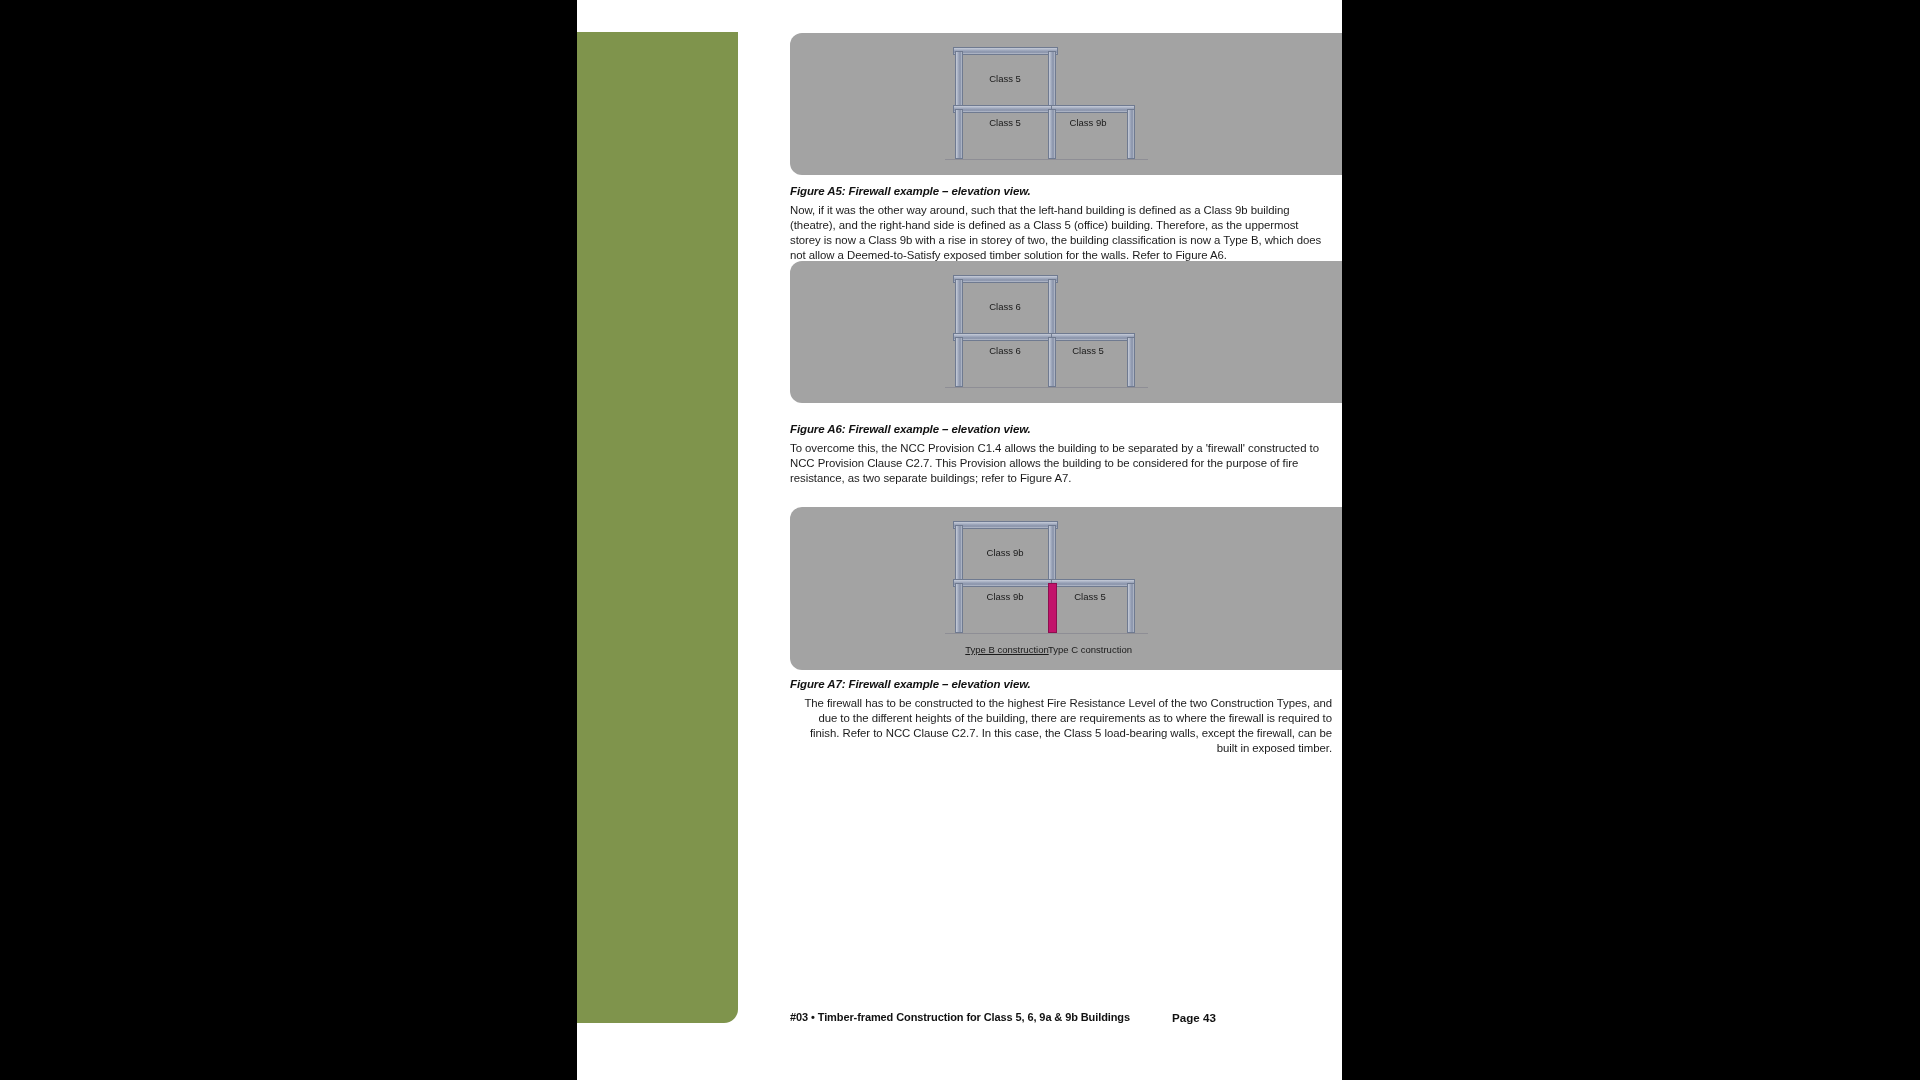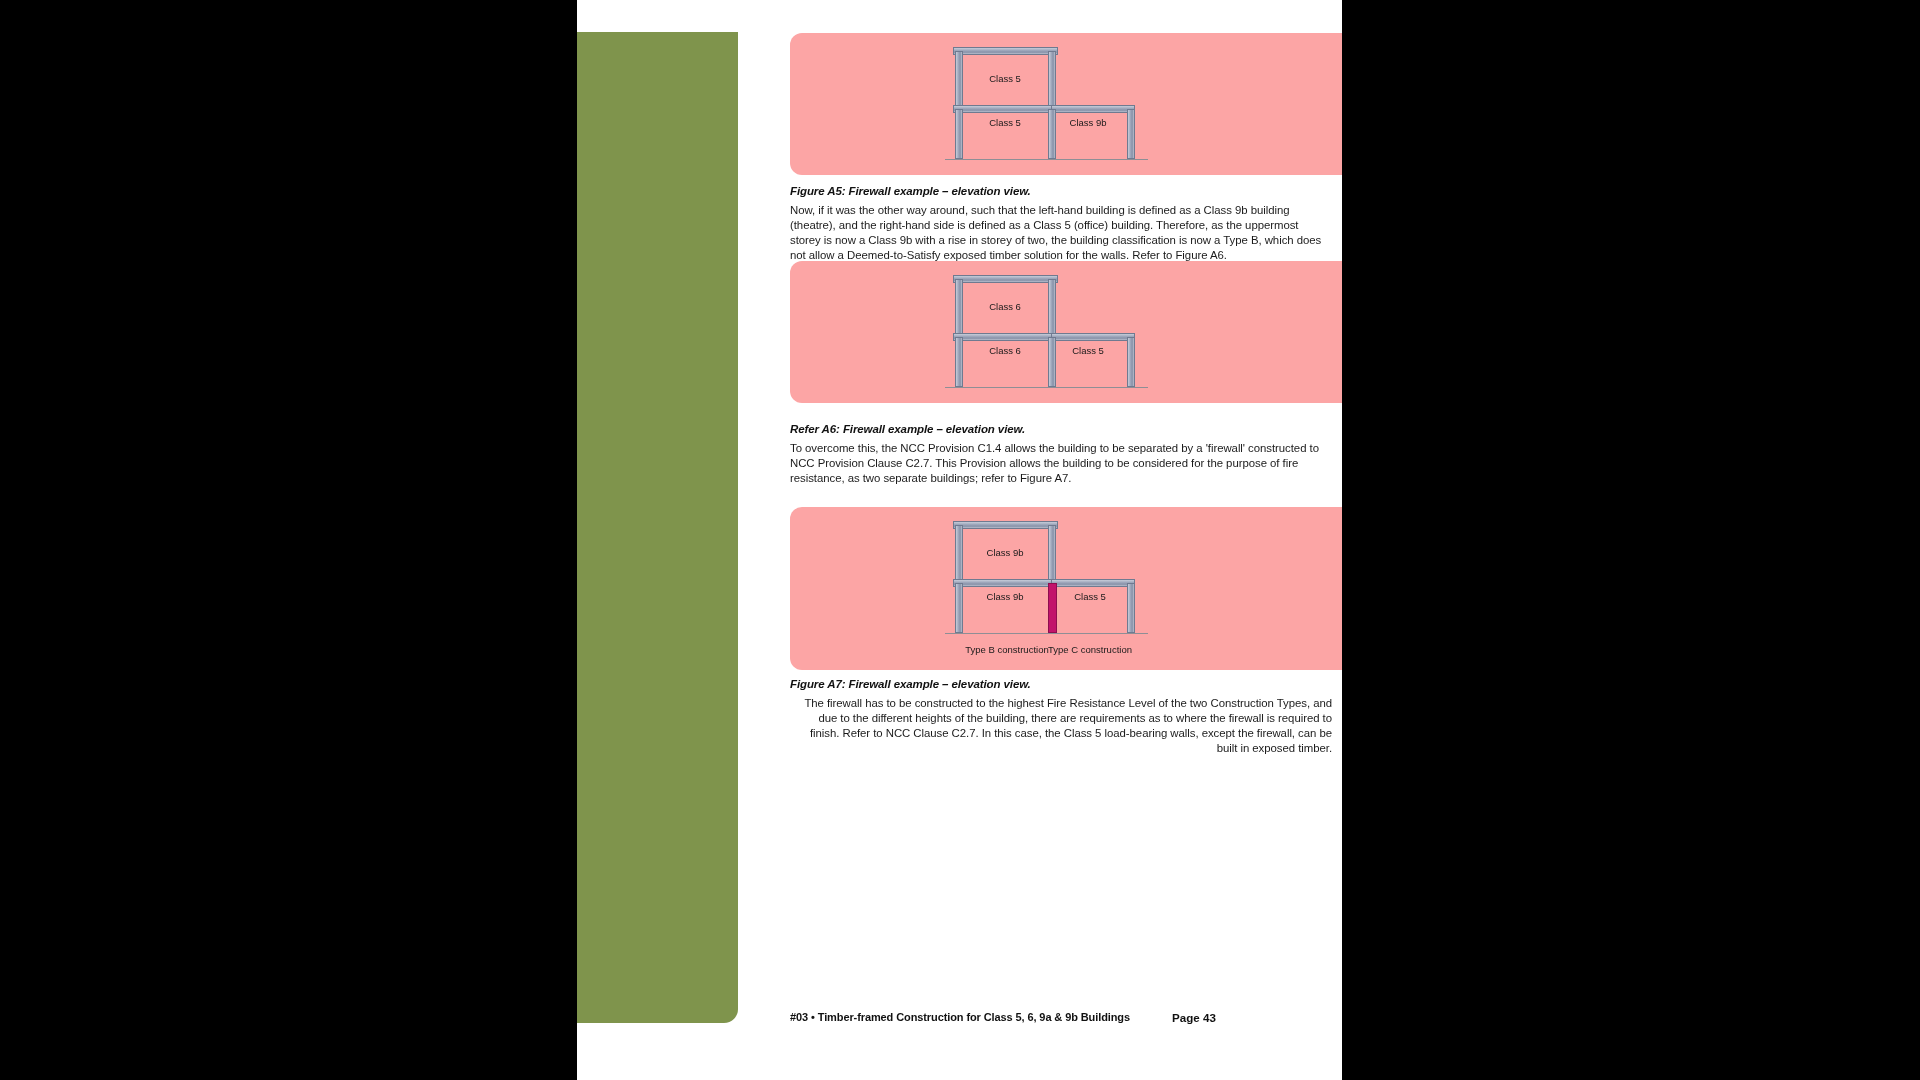--- a/index.html
+++ b/index.html
@@ -35,21 +35,21 @@
     position: absolute;
     left: 213px; top: 0px;
     width: 552px; height: 1080px;
   }
 
   
   .figure-panel {
     position: absolute;
     left: 0px;
     width: 552px;
-    background: #fca5a5;
+    background: #a3a3a3;
     border-top-left-radius: 12px;
     border-bottom-left-radius: 12px;
     overflow: hidden;
   }
   .fig1 { top: 33px; height: 142px; }
   .fig2 { top: 261px; height: 142px; }
   .fig3 { top: 507px; height: 163px; }
 
   
   .elevation {
@@ -200,38 +200,38 @@
           <div class="beam" style="left:106px;top:72px; width:84px;"></div>
           <div class="column" style="left:10px; top:76px; height:50px;"></div>
           <div class="column" style="left:103px;top:76px; height:50px;"></div>
           <div class="column" style="left:182px;top:76px; height:50px;"></div>
           <div class="room-label" style="left:60px;  top:84px;">Class 6</div>
           <div class="room-label" style="left:143px; top:84px;">Class 5</div>
           <div class="ground" style="left:0px; top:126px; width:203px;"></div>
         </div>
       </div>
 
-      <div class="caption cap2">Refer A6: Firewall example – elevation view.</div>
+      <div class="caption cap2">Figure A6: Firewall example – elevation view.</div>
       <div class="body-text txt2">To overcome this, the NCC Provision C1.4 allows the building to be separated by a 'firewall' constructed to NCC Provision Clause C2.7. This Provision allows the building to be considered for the purpose of fire resistance, as two separate buildings; refer to Figure A7.</div>
 
       <div class="figure-panel fig3">
         <div class="elevation">
           <div class="beam" style="left:8px;  top:14px; width:105px;"></div>
           <div class="column" style="left:10px; top:18px; height:56px;"></div>
           <div class="column" style="left:103px;top:18px; height:56px;"></div>
           <div class="room-label" style="left:60px; top:40px;">Class 9b</div>
           <div class="beam" style="left:8px;  top:72px; width:105px;"></div>
           <div class="beam" style="left:106px;top:72px; width:84px;"></div>
           <div class="column" style="left:10px; top:76px; height:50px;"></div>
           <div class="firewall" style="left:103px;top:76px; height:50px;"></div>
           <div class="column" style="left:182px;top:76px; height:50px;"></div>
           <div class="room-label" style="left:60px;  top:84px;">Class 9b</div>
           <div class="room-label" style="left:145px; top:84px;">Class 5</div>
           <div class="ground" style="left:0px; top:126px; width:203px;"></div>
-          <div class="type-label" style="left:62px;  top:137px;">Type B construction</div>
+          <div class="type-label" style="left:62px;  top:137px;text-decoration:underline;">Type B construction</div>
           <div class="type-label" style="left:145px; top:137px;">Type C construction</div>
         </div>
       </div>
 
       <div class="caption cap3">Figure A7: Firewall example – elevation view.</div>
       <div class="body-text txt3">The firewall has to be constructed to the highest Fire Resistance Level of the two Construction Types, and due to the different heights of the building, there are requirements as to where the firewall is required to finish. Refer to NCC Clause C2.7. In this case, the Class 5 load-bearing walls, except the firewall, can be built in exposed timber.</div>
 
       <div class="footer">
         <span class="footer-title">#03 • Timber-framed Construction for Class 5, 6, 9a &amp; 9b Buildings</span>
         <span class="footer-page">Page 43</span>

